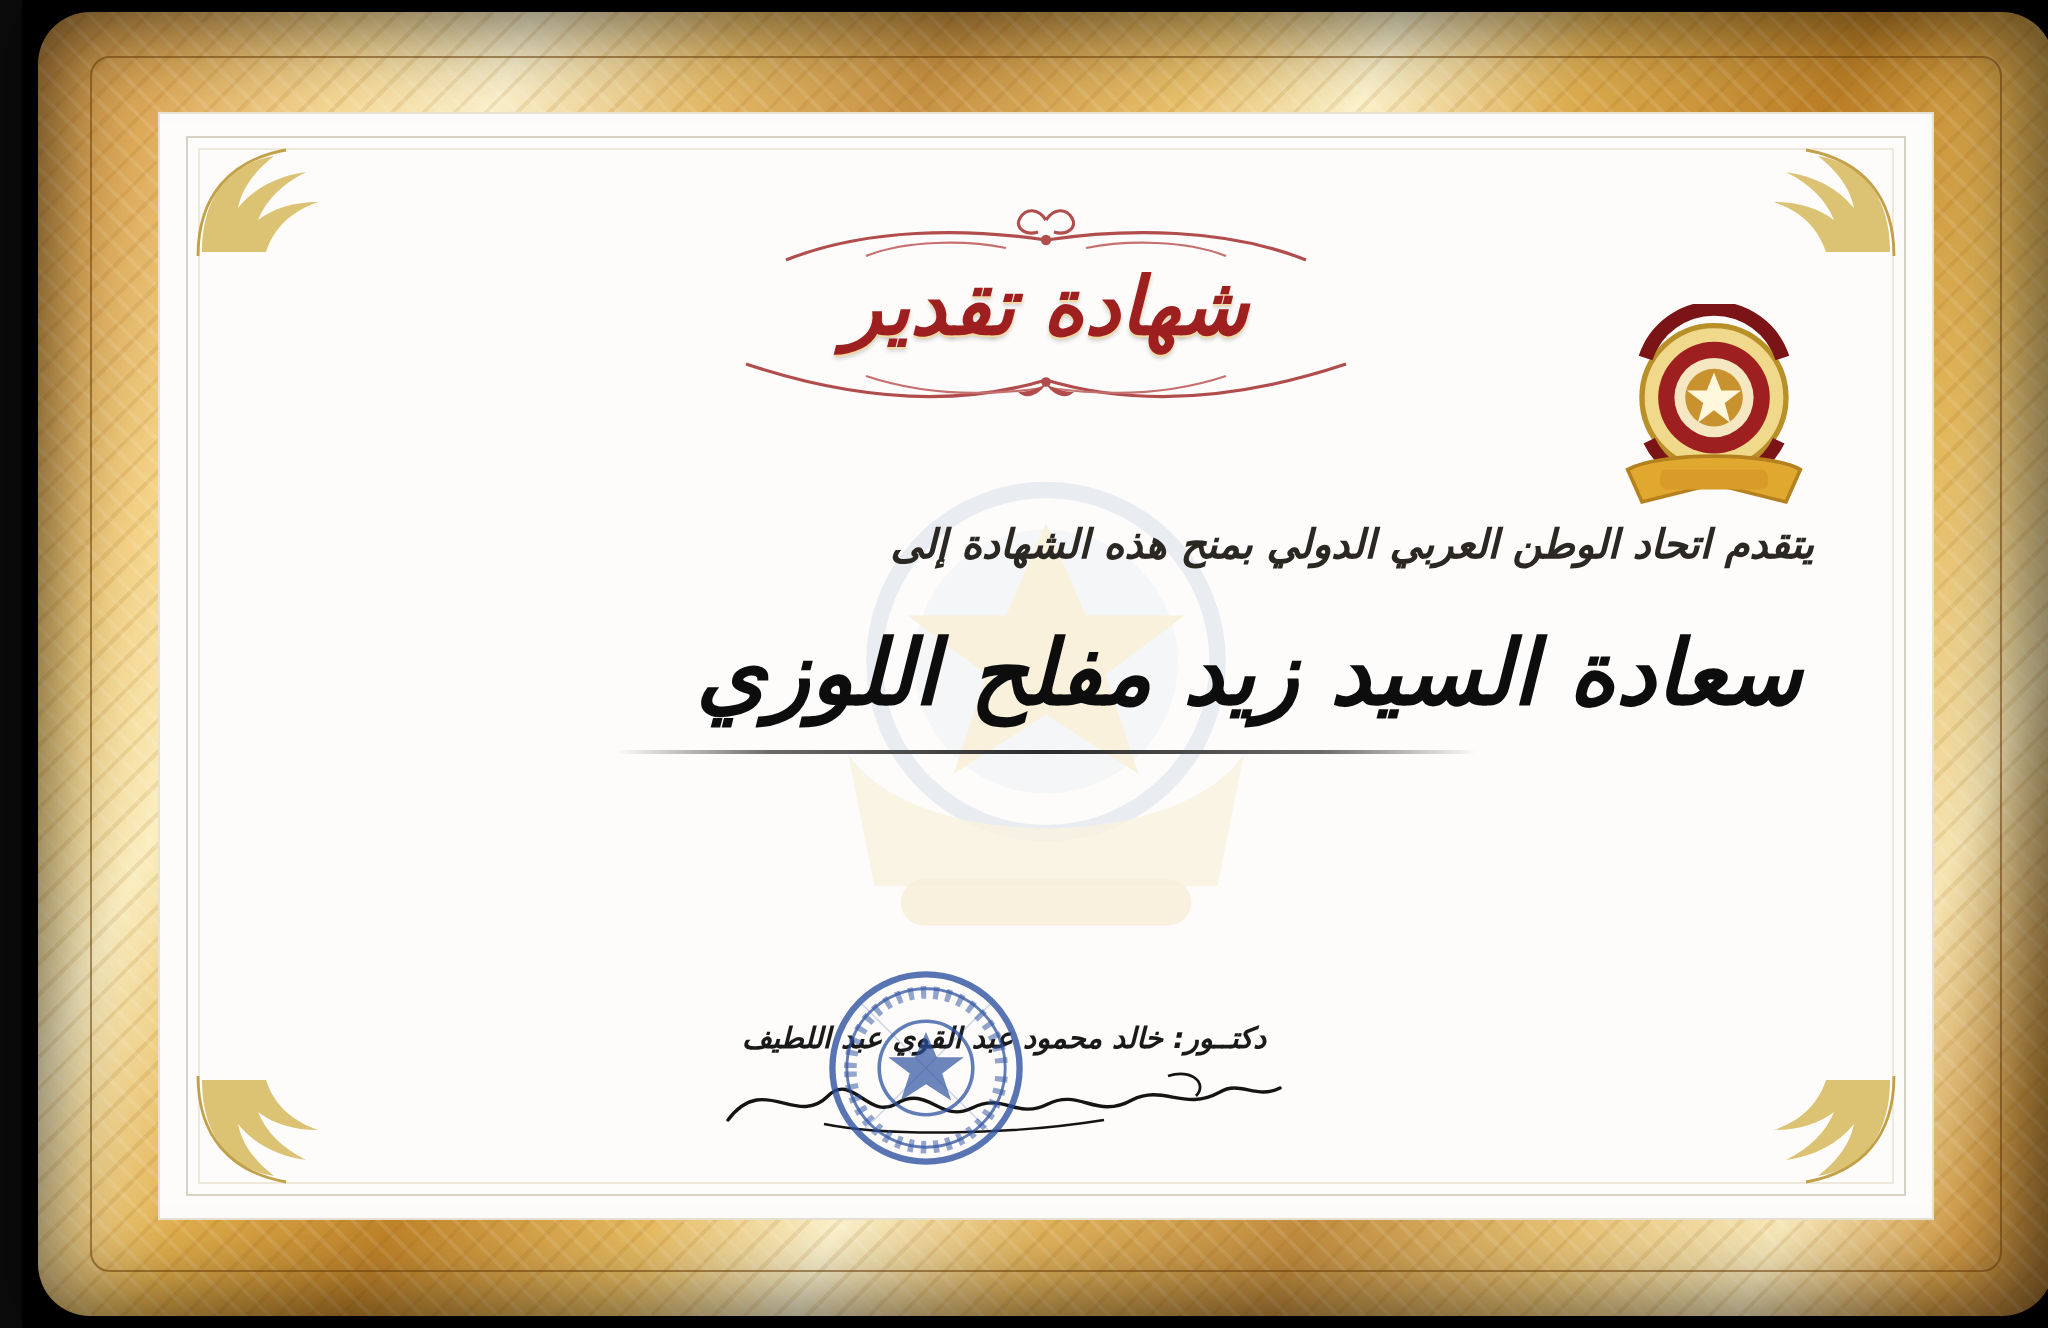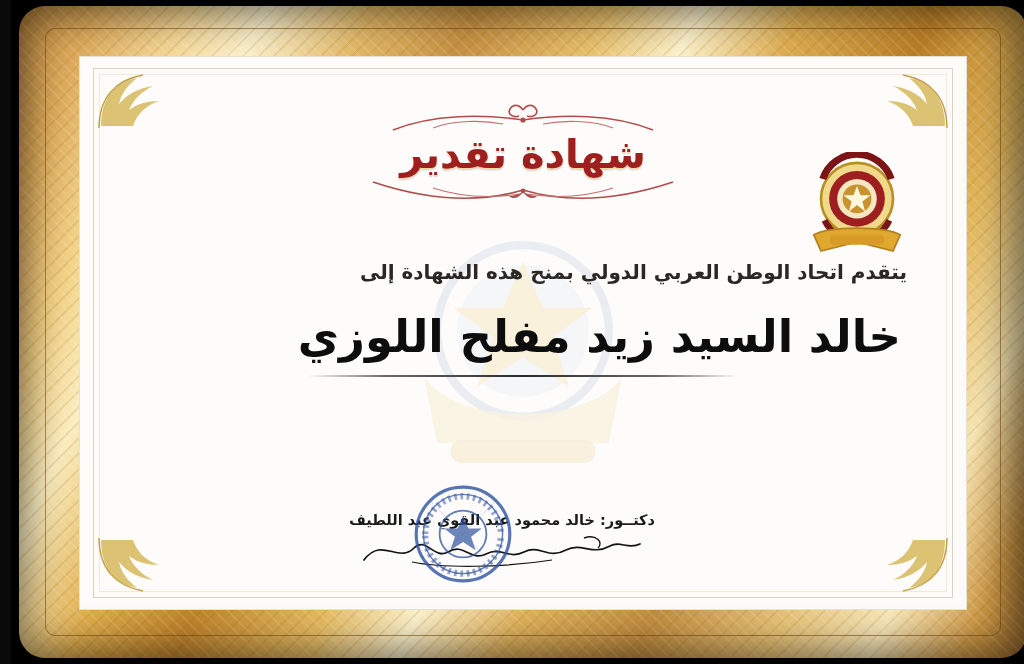--- a/index.html
+++ b/index.html
@@ -13,20 +13,21 @@
     overflow: hidden;
     font-family: "DejaVu Sans", "Liberation Sans", sans-serif;
   }
 
   
   .screen {
     position: relative;
     width: 1013px;
     height: 664px;
     background: #000;
+    font-style: italic;
   }
 
   
   .certificate {
     position: absolute;
     left: 8px;
     top: 6px;
     width: 1008px;
     height: 652px;
     border-radius: 26px;
@@ -308,21 +309,21 @@
           <path d="M60 38 L64 48 L75 48 L66 55 L69 66 L60 59 L51 66 L54 55 L45 48 L56 48 Z" fill="#fff8dc"></path>
           <path d="M22 30 A40 40 0 0 1 98 30" fill="none" stroke="#7a1416" stroke-width="8"></path>
           <path d="M24 76 A40 40 0 0 0 96 76" fill="none" stroke="#7a1416" stroke-width="7"></path>
           <path d="M12 92 C30 82 90 82 108 92 L100 110 L60 100 L20 110 Z" fill="#e0a82f" stroke="#b5811f" stroke-width="2"></path>
           <rect x="30" y="92" width="60" height="11" rx="4" fill="#d89b28"></rect>
         </svg>
       </div>
 
       <div class="body">
         <div class="lead">يتقدم اتحاد الوطن العربي الدولي بمنح هذه الشهادة إلى</div>
-        <div class="recipient">خالد السيد زيد مفلح اللوزي</div>
+        <div class="recipient">سعادة السيد زيد مفلح اللوزي</div>
         <div class="recipient-underline"></div>
       </div>
 
       <div class="signature">
         <div class="sig-name">دكتــور: خالد محمود عبد القوي عبد اللطيف</div>
         <svg class="sig-script" viewBox="0 0 300 40">
           <path d="M12 30 C30 6 46 34 62 18 C74 6 82 30 96 22 C112 12 118 32 134 24 C150 16 156 30 172 22 C188 14 196 30 214 20 C230 12 240 26 258 16 C268 10 276 20 288 14" fill="none" stroke="#141414" stroke-width="1.7" stroke-linecap="round"></path>
           <path d="M60 32 C90 38 150 38 200 30" fill="none" stroke="#141414" stroke-width="1.2"></path>
           <path d="M232 8 C244 4 252 12 246 18" fill="none" stroke="#141414" stroke-width="1.4"></path>
         </svg>

